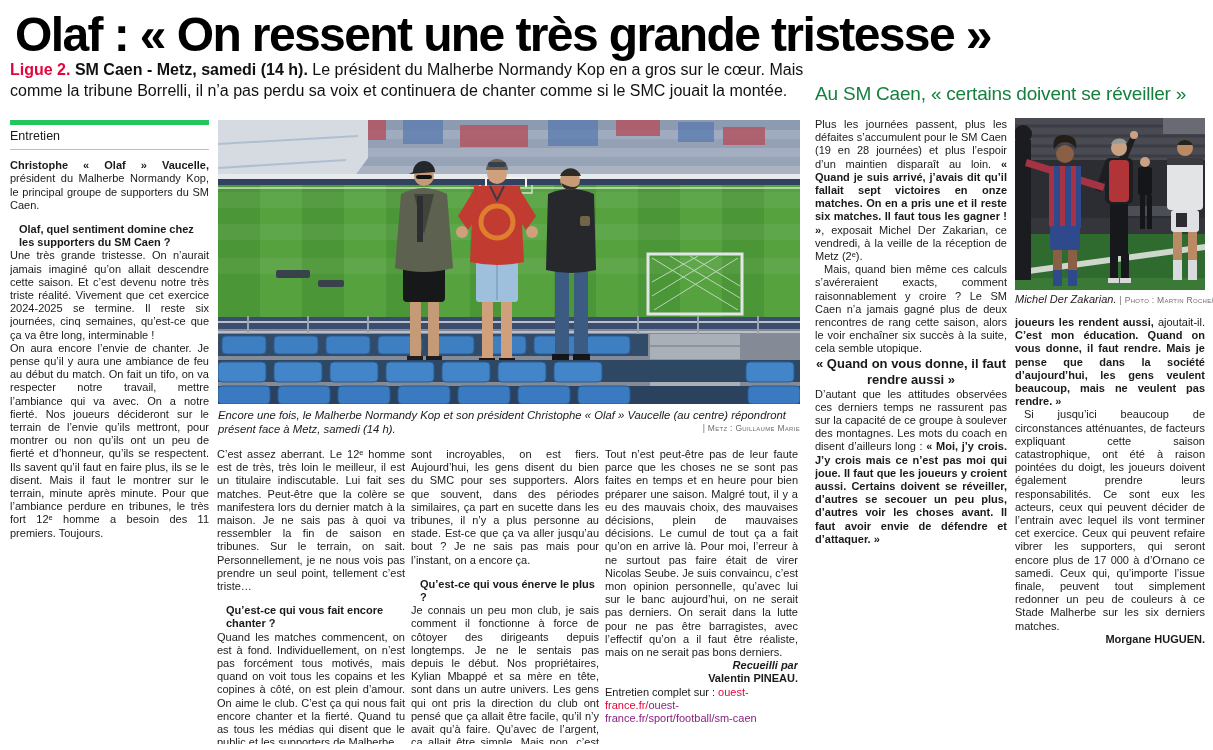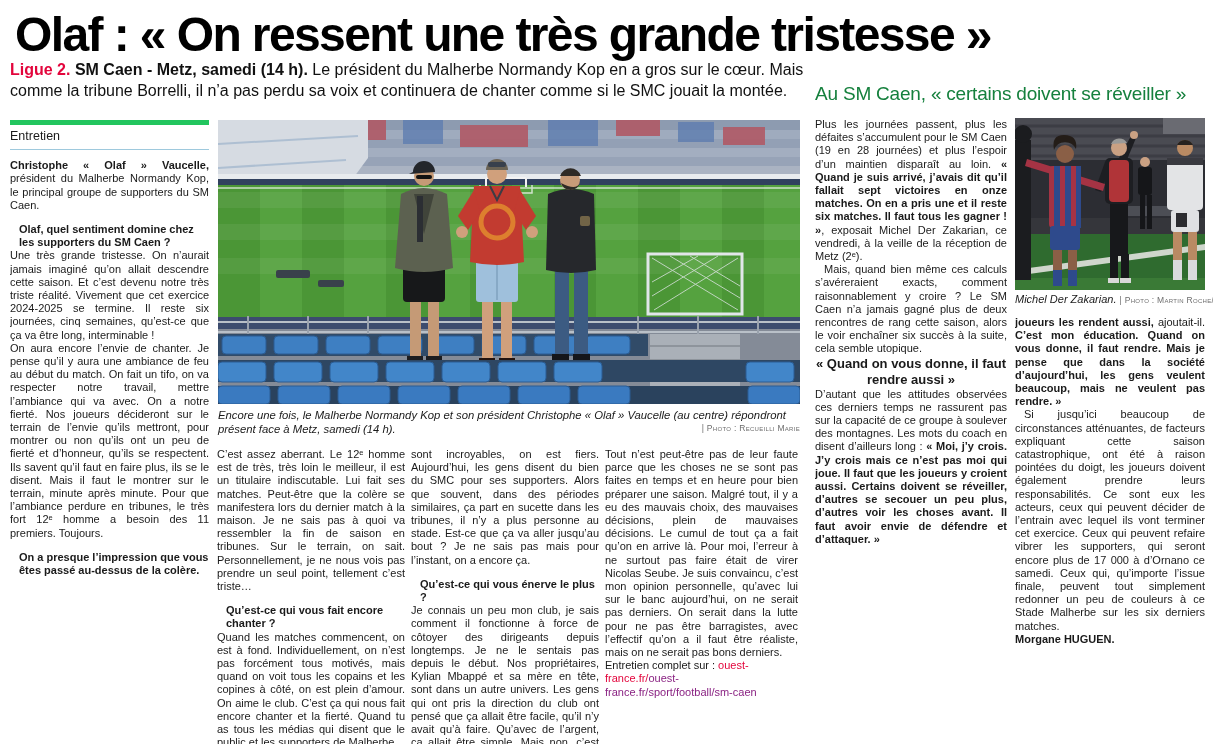--- a/index.html
+++ b/index.html
@@ -40,36 +40,35 @@
   .credit{font-variant:small-caps;font-size:8.5px;color:#6d6d6d;letter-spacing:.3px;}
   .cap-main .credit{position:absolute;right:0;bottom:1px;}
   
   .side-title{left:815px;top:82px;width:398px;margin:0;font-size:19px;line-height:24px;
     font-weight:400;letter-spacing:-.2px;color:#15803d;white-space:nowrap;}
   .cA{left:815px;top:118px;width:192px;height:630px;}
   .cB{left:1015px;top:316px;width:190px;height:430px;}
   .subhead{font-weight:700;text-align:center;font-size:13px;line-height:16px;margin:10px 6px 9px;}
   .photo-side{left:1015px;top:118px;width:190px;height:172px;}
   .cap-side{left:1015px;top:293px;width:190px;font-size:11px;line-height:13px;white-space:nowrap;}
-  .sig{text-align:left;font-weight:700;margin-top:13px;}
+  .sig{text-align:right;font-weight:700;margin-top:13px;}
 </style>
 </head>
 <body>
 
 <h1 class="abs headline">Olaf : « On ressent une très grande tristesse »</h1>
 
 <p class="abs lede"><span class="tag">Ligue 2.</span><b> SM Caen - Metz, samedi (14 h).</b><span> Le président du Malherbe Normandy Kop en a gros sur le cœur. Mais comme la tribune Borrelli, il n’a pas perdu sa voix et continuera de chanter comme si le SMC jouait la montée.</span></p>
 
 <div class="abs col c1">
   <div class="kicker">Entretien</div>
   <p><b>Christophe « Olaf » Vaucelle, </b><span>président du Malherbe Normandy Kop, le principal groupe de supporters du SM Caen.</span></p>
   <p class="q">Olaf, quel sentiment domine chez les supporters du SM Caen ?</p>
   <p>Une très grande tristesse. On n’aurait jamais imaginé qu’on allait descendre cette saison. Et c’est devenu notre très triste réalité. Vivement que cet exercice 2024-2025 se termine. Il reste six journées, cinq semaines, qu’est-ce que ça va être long, interminable !</p>
   <p>On aura encore l’envie de chanter. Je pense qu’il y aura une ambiance de feu au début du match. On fait un tifo, on va respecter notre travail, mettre l’ambiance qui va avec. On a notre fierté. Nos joueurs décideront sur le terrain de l’envie qu’ils mettront, pour montrer ou non qu’ils ont un peu de fierté et d’honneur, qu’ils se respectent. Ils savent qu’il faut en faire plus, ils se le disent. Mais il faut le montrer sur le terrain, minute après minute. Pour que l’ambiance perdure en tribunes, le très fort 12ᵉ homme a besoin des 11 premiers. Toujours.</p>
-  <p class="q">On a presque l’impression que vous êtes passé au-dessus de la colère.</p>
 </div>
 
 <figure class="abs photo-main">
   <svg width="582" height="284" viewBox="0 0 582 284" preserveAspectRatio="none" aria-hidden="true">
 
     <rect x="0" y="0" width="582" height="58" fill="#a7b1bf"></rect>
     <rect x="0" y="0" width="582" height="10" fill="#8d9bb0"></rect>
     <rect x="0" y="10" width="582" height="9" fill="#9fabbe"></rect>
     <rect x="0" y="19" width="582" height="9" fill="#93a0b5"></rect>
     <rect x="0" y="28" width="582" height="9" fill="#a3aec0"></rect>
@@ -238,37 +237,41 @@
       <rect x="240" y="266" width="52" height="18" rx="4"></rect>
         <rect x="300" y="266" width="52" height="18" rx="4"></rect>
       <rect x="360" y="266" width="52" height="18" rx="4"></rect>
         <rect x="530" y="266" width="52" height="18" rx="4"></rect>
     </g>
   </svg>
 </figure>
 
 <div class="abs cap-main">
   <span class="cap">Encore une fois, le Malherbe Normandy Kop et son président Christophe « Olaf » Vaucelle (au centre) répondront présent face à Metz, samedi (14 h).</span>
-  <span class="credit">| Photo : Recueilli Marie</span>
+  <span class="credit">| Metz : Guillaume Marie</span>
 </div>
 
 <div class="abs col c2">
   <p>C’est assez aberrant. Le 12ᵉ homme est de très, très loin le meilleur, il est un titulaire indiscutable. Lui fait ses matches. Peut-être que la colère se manifestera lors du dernier match à la maison. Je ne sais pas à quoi va ressembler la fin de saison en tribunes. Sur le terrain, on sait. Personnellement, je ne nous vois pas prendre un seul point, tellement c’est triste…</p>
   <p class="q">Qu’est-ce qui vous fait encore chanter ?</p>
   <p>Quand les matches commencent, on est à fond. Individuellement, on n’est pas forcément tous motivés, mais quand on voit tous les copains et les copines à côté, on est plein d’amour. On aime le club. C’est ça qui nous fait encore chanter et la fierté. Quand tu as tous les médias qui disent que le public et les supporters de Malherbe</p>
 </div>
 
 <div class="abs col c3">
   <p>sont incroyables, on est fiers. Aujourd’hui, les gens disent du bien du SMC pour ses supporters. Alors que souvent, dans des périodes similaires, ça part en sucette dans les tribunes, il n’y a plus personne au stade. Est-ce que ça va aller jusqu’au bout ? Je ne sais pas mais pour l’instant, on a encore ça.</p>
   <p class="q">Qu’est-ce qui vous énerve le plus ?</p>
   <p>Je connais un peu mon club, je sais comment il fonctionne à force de côtoyer des dirigeants depuis longtemps. Je ne le sentais pas depuis le début. Nos propriétaires, Kylian Mbappé et sa mère en tête, sont dans un autre univers. Les gens qui ont pris la direction du club ont pensé que ça allait être facile, qu’il n’y avait qu’à faire. Qu’avec de l’argent, ça allait être simple. Mais non, c’est compliqué !</p>
 </div>
 
 <div class="abs col c4">
   <p>Tout n’est peut-être pas de leur faute parce que les choses ne se sont pas faites en temps et en heure pour bien préparer une saison. Malgré tout, il y a eu des mauvais choix, des mauvaises décisions, plein de mauvaises décisions. Le cumul de tout ça a fait qu’on en arrive là. Pour moi, l’erreur à ne surtout pas faire était de virer Nicolas Seube. Je suis convaincu, c’est mon opinion personnelle, qu’avec lui sur le banc aujourd’hui, on ne serait pas derniers. On serait dans la lutte pour ne pas être barragistes, avec l’effectif qu’on a il faut être réaliste, mais on ne serait pas bons derniers.</p>
+  <p class="byline">
+    <span class="role">Recueilli par</span>
+    <span class="name">Valentin PINEAU.</span>
+  </p>
   <p class="more"><span>Entretien complet sur : </span><span class="lnk-red">ouest-france.fr/</span><span class="lnk-purple">ouest-france.fr/sport/football/sm-caen</span></p>
 </div>
 
 <h2 class="abs side-title">Au SM Caen, « certains doivent se réveiller »</h2>
 
 <div class="abs col cA">
   <p><span>Plus les journées passent, plus les défaites s’accumulent pour le SM Caen (19 en 28 journées) et plus l’espoir d’un maintien disparaît au loin. </span><b>« Quand je suis arrivé, j’avais dit qu’il fallait sept victoires en onze matches. On en a pris une et il reste six matches. Il faut tous les gagner ! »</b><span>, exposait Michel Der Zakarian, ce vendredi, à la veille de la réception de Metz (2ᵉ).</span></p>
   <p class="indent">Mais, quand bien même ces calculs s’avéreraient exacts, comment raisonnablement y croire ? Le SM Caen n’a jamais gagné plus de deux rencontres de rang cette saison, alors le voir enchaîner six succès à la suite, cela semble utopique.</p>
   <p class="subhead">« Quand on vous donne, il faut rendre aussi »</p>
   <p><span>D’autant que les attitudes observées ces derniers temps ne rassurent pas sur la capacité de ce groupe à soulever des montagnes. Les mots du coach en disent d’ailleurs long : </span><b>« Moi, j’y crois. J’y crois mais ce n’est pas moi qui joue. Il faut que les joueurs y croient aussi. Certains doivent se réveiller, d’autres se secouer un peu plus, d’autres voir les choses avant. Il faut avoir envie de défendre et d’attaquer. »</b></p>

